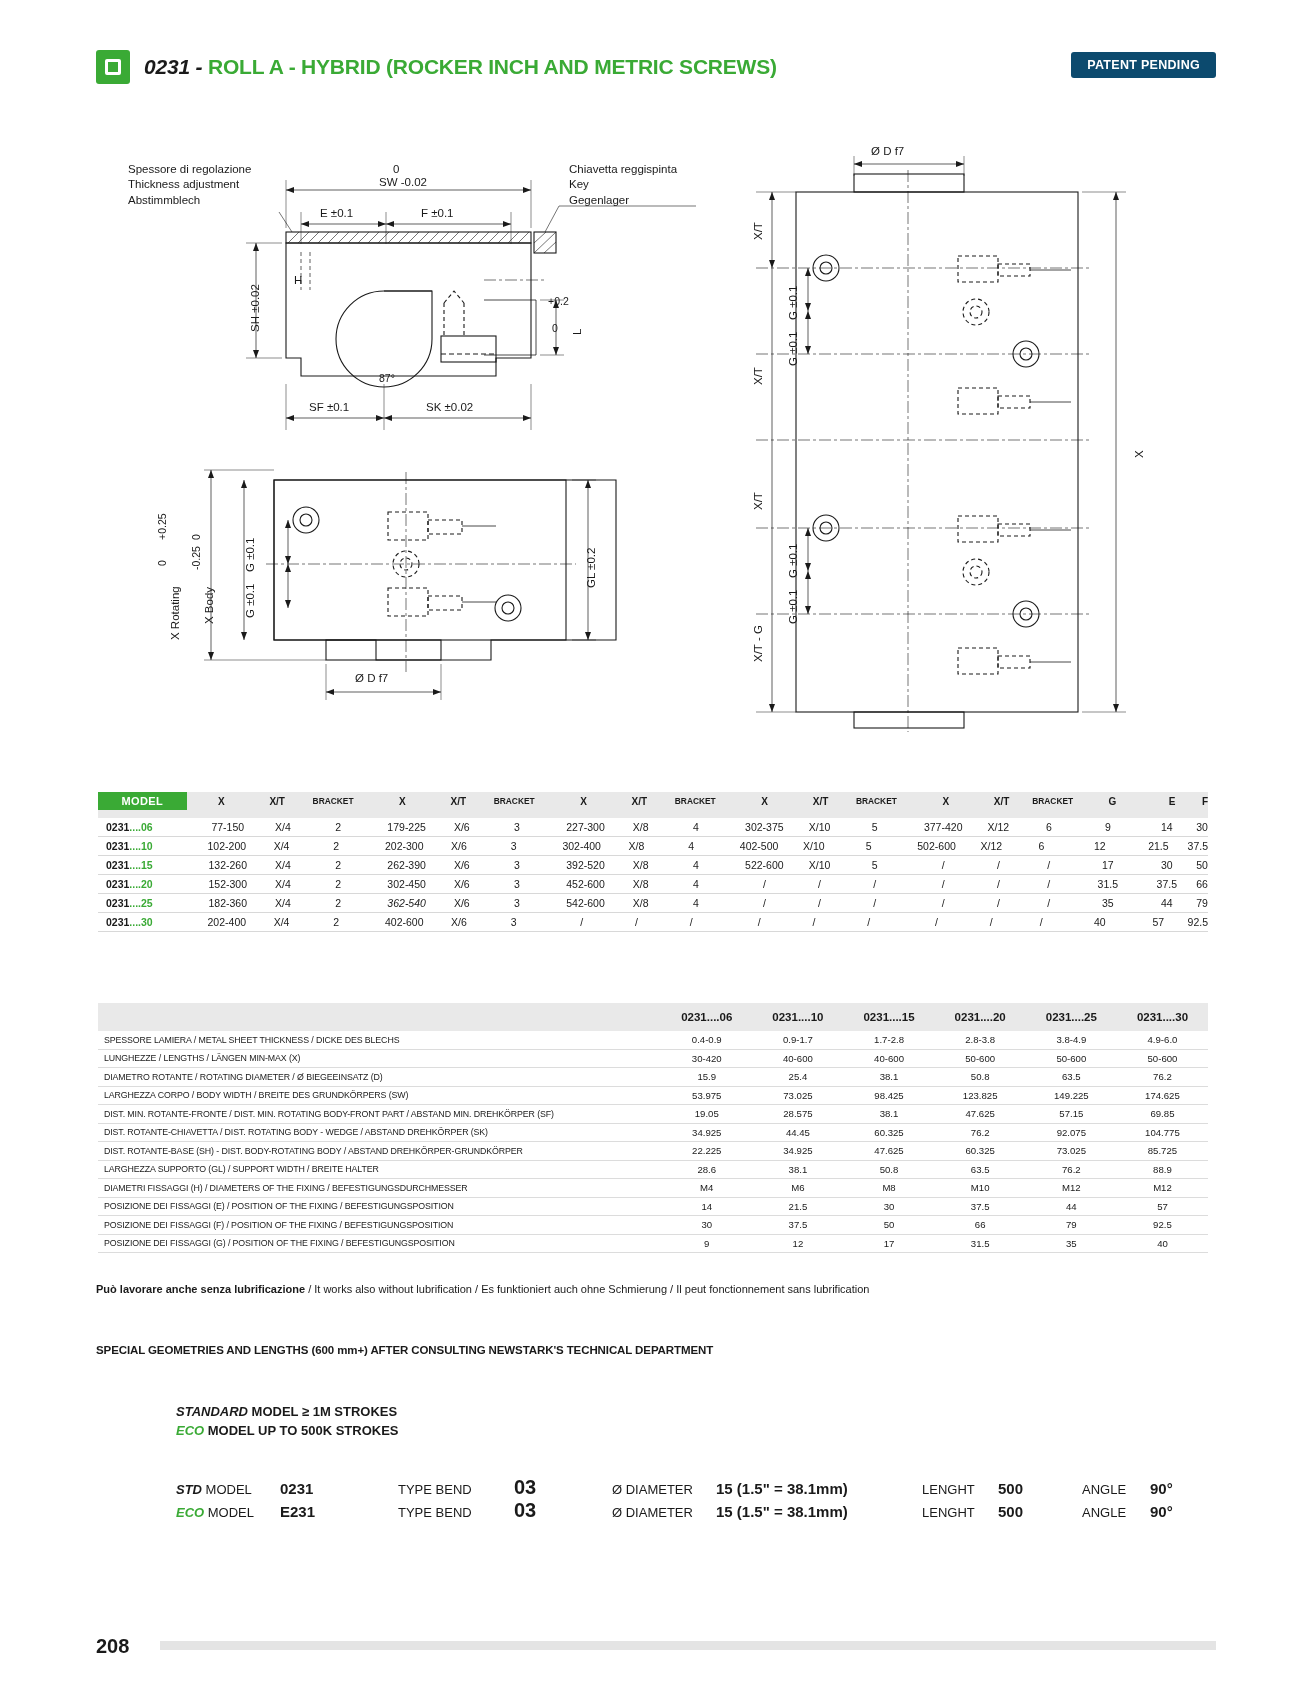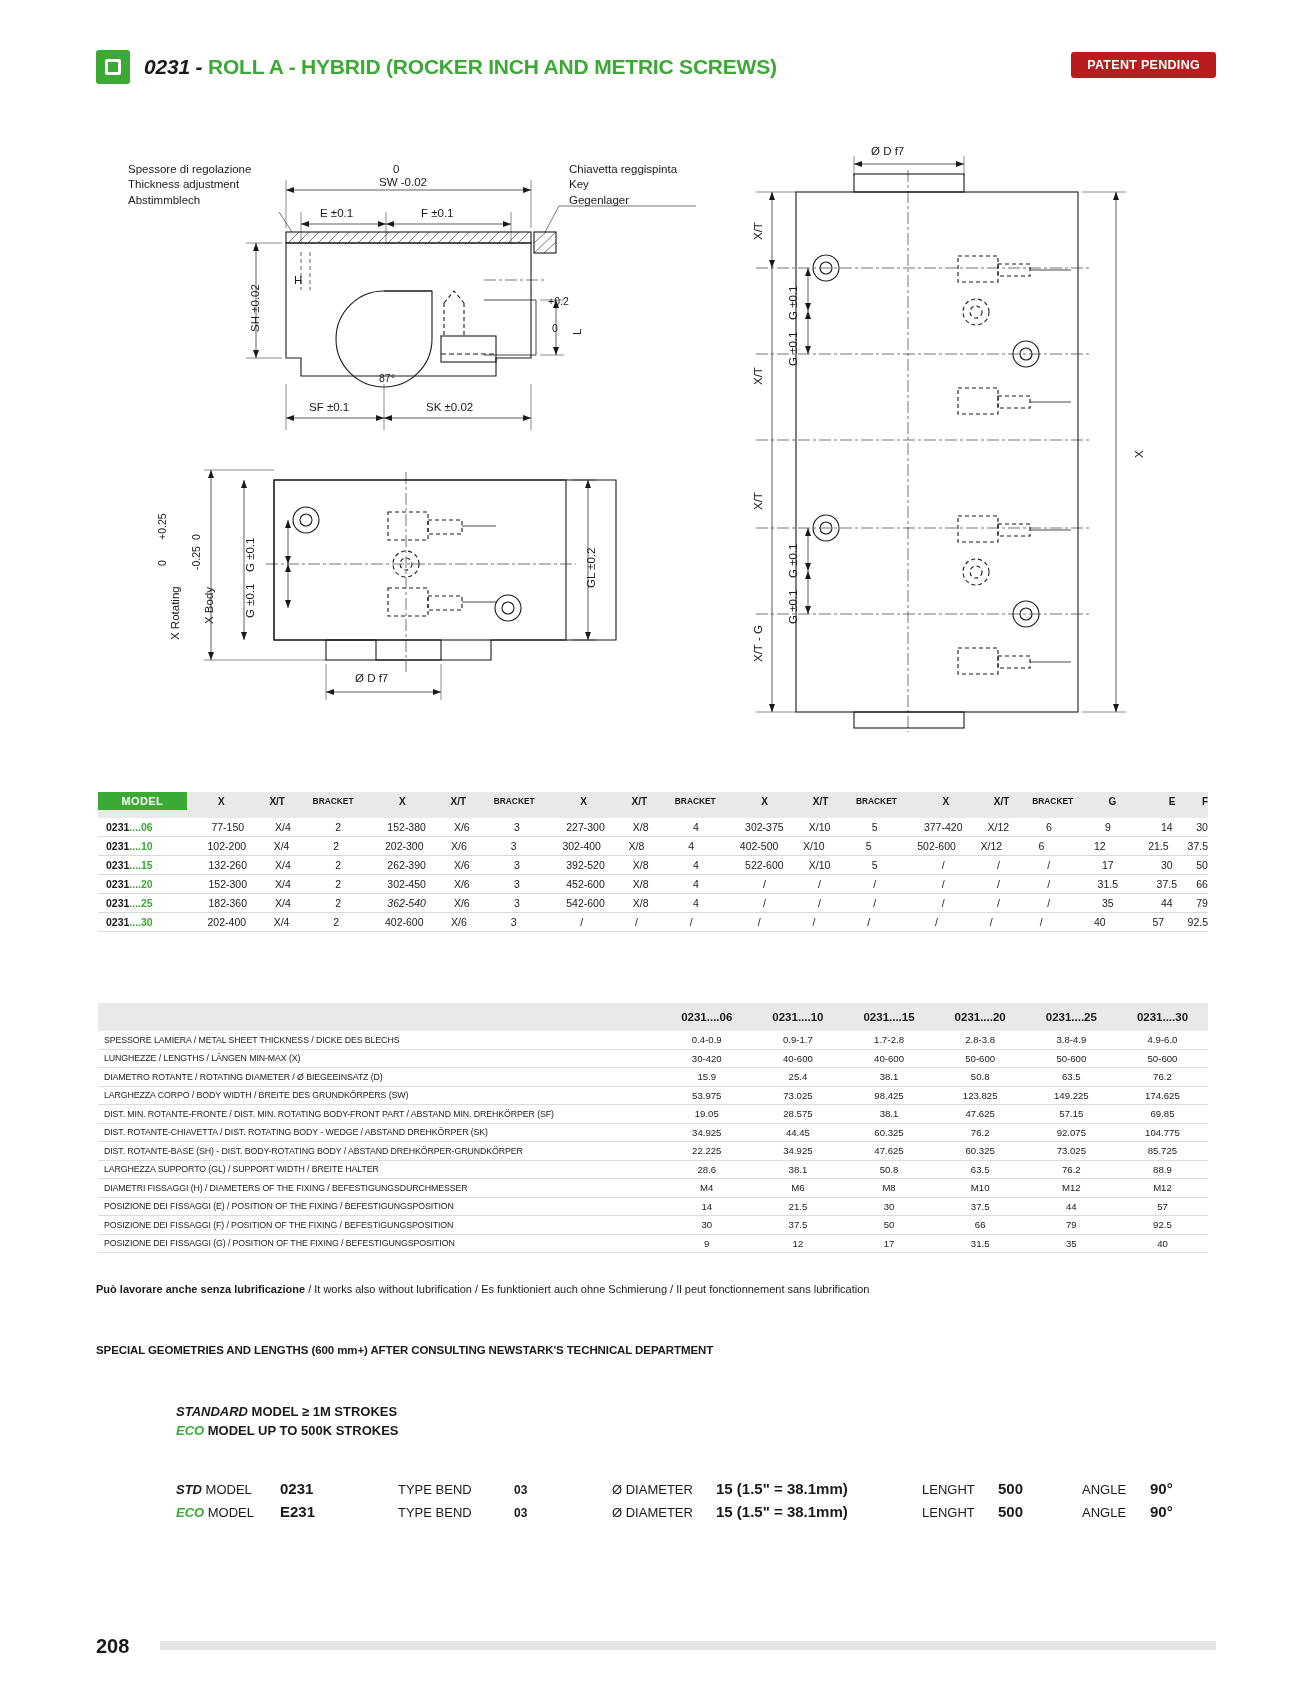--- a/index.html
+++ b/index.html
@@ -8,21 +8,21 @@
     font-family:"Liberation Sans", sans-serif;color:#1a1a1a;
     position:relative;overflow:hidden;
   }
   
   .header{position:absolute;left:96px;top:48px;width:1120px;height:44px;}
   .logo-box{position:absolute;left:0;top:2px;width:34px;height:34px;background:#3aaa35;border-radius:3px;}
   .logo-box::after{content:"";position:absolute;left:9px;top:9px;width:16px;height:16px;border:3px solid #ffffff;border-radius:2px;box-sizing:border-box;}
   .title{position:absolute;left:48px;top:7px;font-size:21px;font-weight:bold;letter-spacing:-0.2px;white-space:nowrap;}
   .title .code{color:#1a1a1a;font-style:italic;}
   .title .green{color:#3aaa35;}
-  .patent{position:absolute;right:0;top:4px;background:#b91c1c;color:#fff;font-size:12.5px;font-weight:bold;letter-spacing:.3px;padding:6px 16px;border-radius:3px;}
+  .patent{position:absolute;right:0;top:4px;background:#0c4a6e;color:#fff;font-size:12.5px;font-weight:bold;letter-spacing:.3px;padding:6px 16px;border-radius:3px;}
 
   
   .drawing{position:absolute;left:96px;top:140px;width:1120px;height:600px;}
   .dwg-label{position:absolute;font-size:11.5px;color:#1a1a1a;line-height:1.33;white-space:pre;}
   .dwg-label.small{font-size:10.5px;}
   .vert{transform-origin:0 0;transform:rotate(-90deg);}
   svg.dwgsvg{position:absolute;left:0;top:0;}
 
   
   .table1{position:absolute;left:98px;top:792px;width:1110px;font-size:10.5px;}
@@ -56,21 +56,21 @@
   .mb-line .bd{font-weight:bold;}
   .mb-line .green{color:#3aaa35;font-style:italic;font-weight:bold;}
 
   .order{position:absolute;left:176px;top:1462px;font-size:13px;}
   .order .ordtitle{margin-bottom:9px;}
   .order .ordtitle .bd{font-weight:bold;}
   .ordrow{display:flex;align-items:baseline;height:23px;}
   .ordrow .c-model{width:104px;}
   .ordrow .c-modelv{width:118px;font-weight:bold;font-size:15px;}
   .ordrow .c-bend{width:116px;}
-  .ordrow .c-bendv{width:98px;font-weight:bold;font-size:12px;}
+  .ordrow .c-bendv{width:98px;font-weight:bold;font-size:20px;}
   .ordrow .c-dia{width:104px;margin-top:20px;}
   .ordrow .c-diav{width:206px;font-weight:bold;font-size:15px;}
   .ordrow .c-len{width:76px;}
   .ordrow .c-lenv{width:84px;font-weight:bold;font-size:15px;}
   .ordrow .c-ang{width:68px;}
   .ordrow .c-angv{font-weight:bold;font-size:15px;}
   .ordrow .it{font-style:italic;font-weight:bold;}
   .ordrow .green{color:#3aaa35;font-style:italic;font-weight:bold;}
 
   
@@ -378,21 +378,21 @@
     </div>
   <div class="t1body" id="t1body">
       <div class="t1row row">
         <div class="cell modelcell" style="width: 92px;">
           <b>0231</b>
           <span>....06</span>
         </div>
         <div class="cell" style="width: 72px;">77-150</div>
         <div class="cell" style="width: 44px;">X/4</div>
         <div class="cell" style="width: 72px;">2</div>
-        <div class="cell" style="width: 72px;">152-380</div>
+        <div class="cell" style="width: 72px;">179-225</div>
         <div class="cell" style="width: 44px;">X/6</div>
         <div class="cell" style="width: 72px;">3</div>
         <div class="cell" style="width: 72px;">227-300</div>
         <div class="cell" style="width: 44px;">X/8</div>
         <div class="cell" style="width: 72px;">4</div>
         <div class="cell" style="width: 72px;">302-375</div>
         <div class="cell" style="width: 44px;">X/10</div>
         <div class="cell" style="width: 72px;">5</div>
         <div class="cell" style="width: 72px;">377-420</div>
         <div class="cell" style="width: 44px;">X/12</div>

